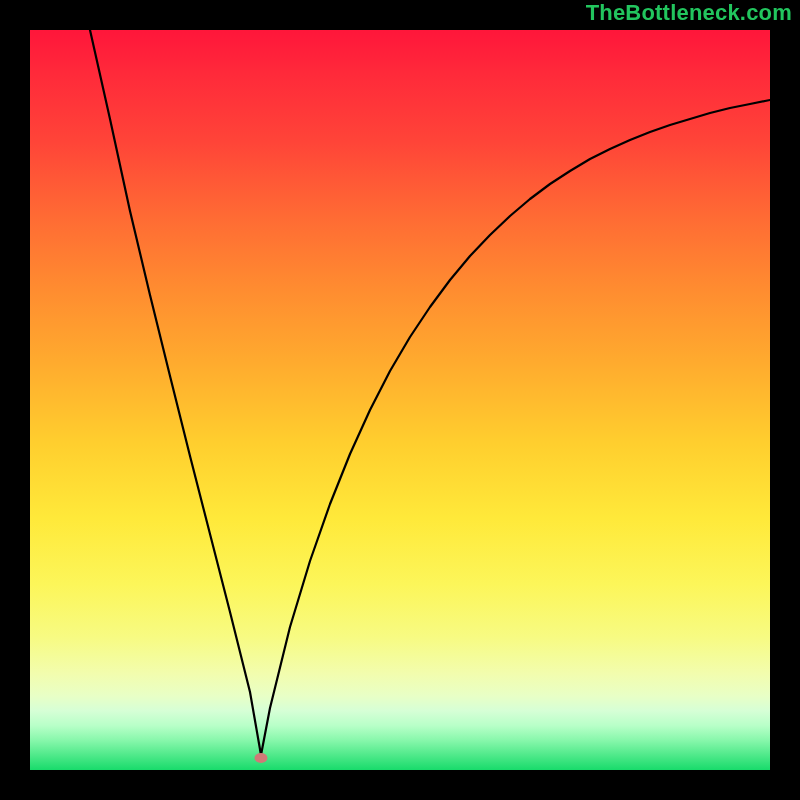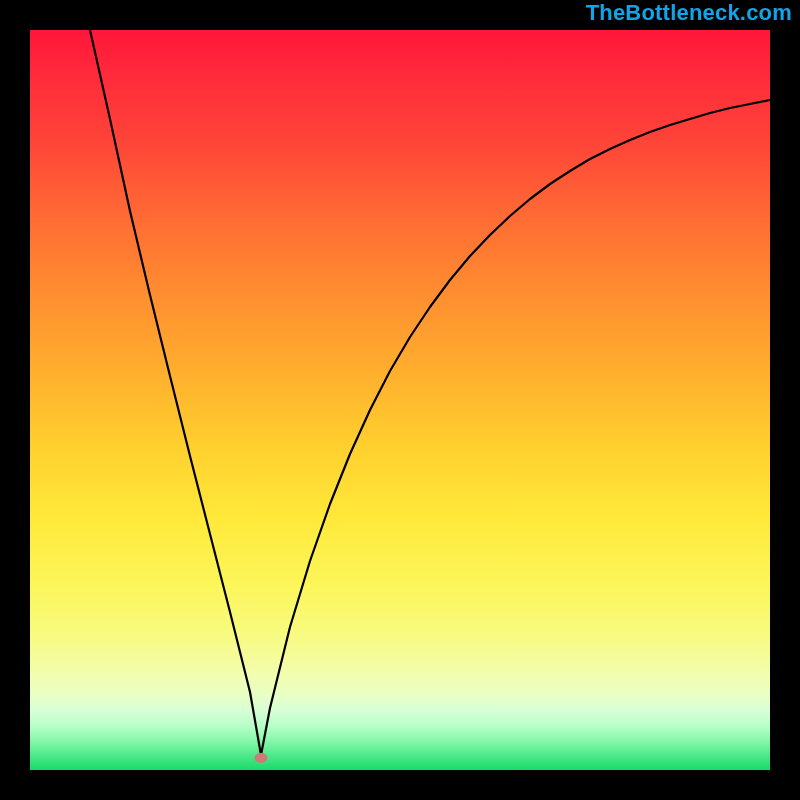--- a/index.html
+++ b/index.html
@@ -10,21 +10,21 @@
     height: 800px;
     background: #000;
   }
   .watermark {
     position: absolute;
     top: 0;
     right: 8px;
     font-family: Arial, Helvetica, sans-serif;
     font-size: 22px;
     font-weight: bold;
-    color: #0ea5e9;
+    color: #22c55e;
     letter-spacing: 0.2px;
     z-index: 10;
   }
   .plot-area {
     position: absolute;
     left: 30px;
     top: 30px;
     width: 740px;
     height: 740px;
     overflow: hidden;

